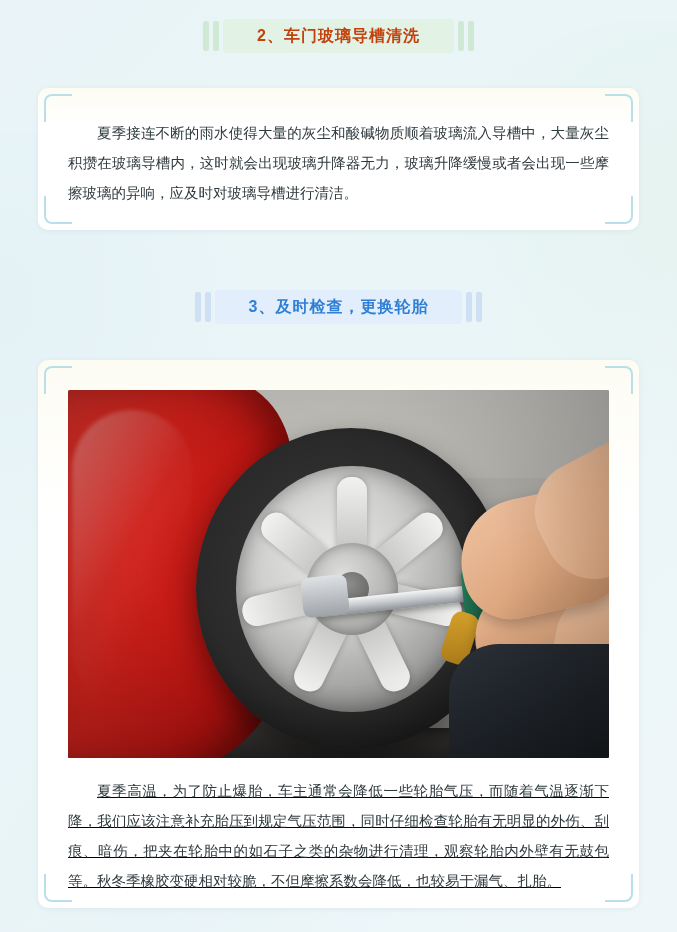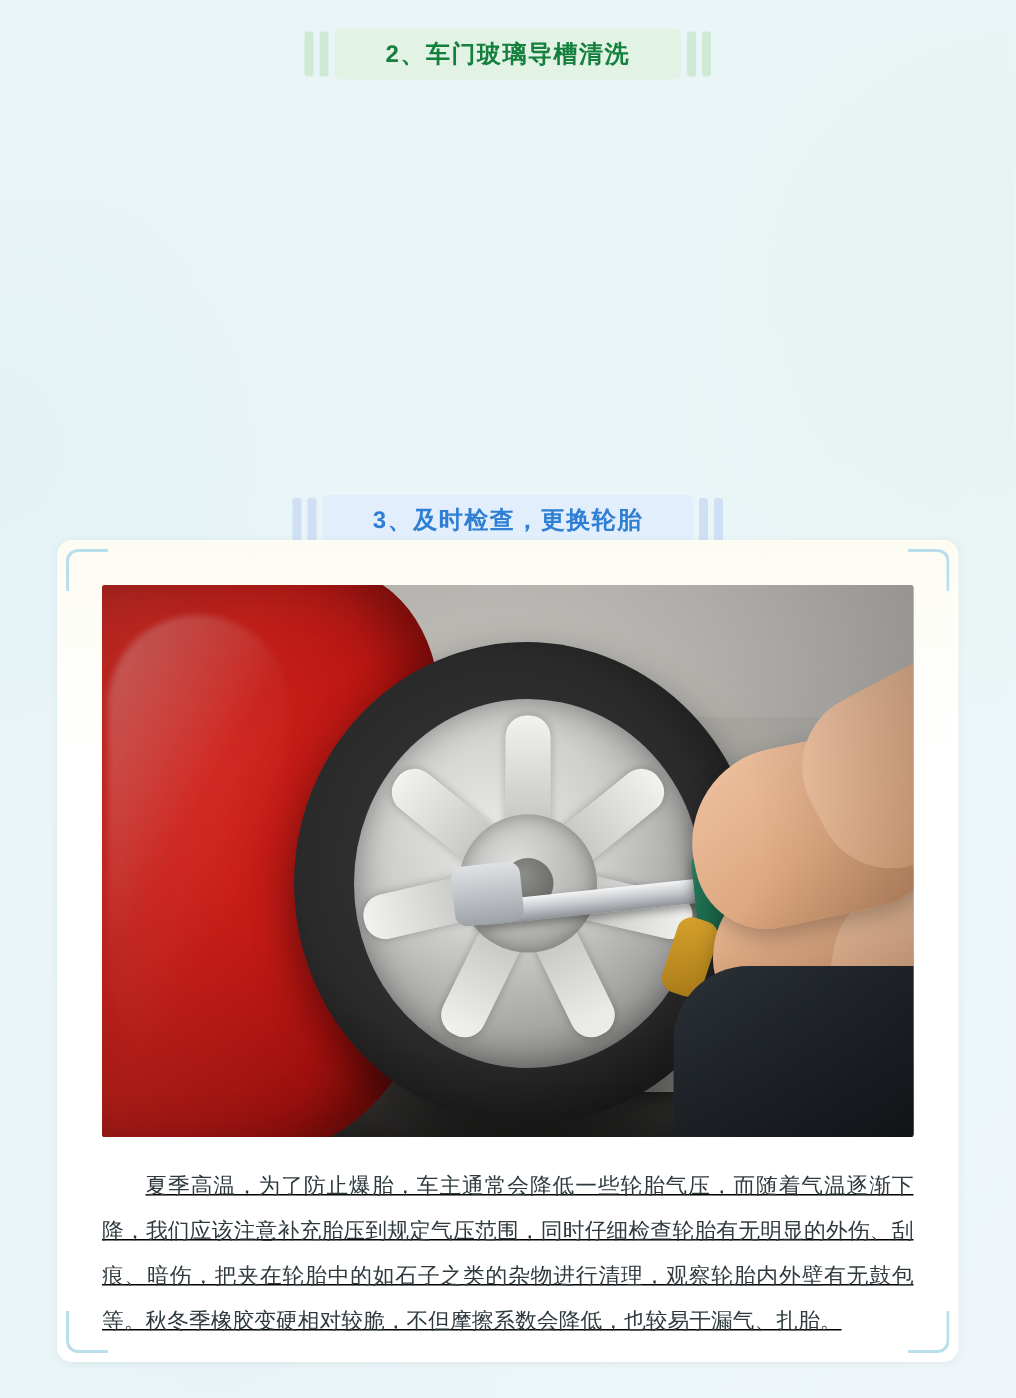--- a/index.html
+++ b/index.html
@@ -46,22 +46,22 @@
     align-items: center;
     justify-content: center;
     height: 34px;
     padding: 0 34px;
     border-radius: 4px;
     font-size: 16px;
     font-weight: bold;
     letter-spacing: 1px;
     white-space: nowrap;
   }
-  .ribbon-green { background: #e2f3e5; color: #15803d; }
-  .ribbon-blue  { background: #e2eefb; color: #2f7fd4; margin-top: 40px; }
+  .ribbon-green { background: #e2f3e5; color: #c2410c; }
+  .ribbon-blue  { background: #e2eefb; color: #2f7fd4; }
 
   .ribbon-tail {
     position: absolute;
     top: 2px;
     width: 22px;
     height: 30px;
   }
   .ribbon-tail.left  { left: -20px; }
   .ribbon-tail.right { right: -20px; }
   .ribbon-tail span {
@@ -321,20 +321,29 @@
           <span></span>
         </span>
       <span>2、车门玻璃导槽清洗</span>
       <span class="ribbon-tail right">
           <span></span>
           <span></span>
         </span>
     </div>
   </div>
 
+  <div class="card" style="top:88px; height:142px;">
+    <span class="card-corner corner-tl"></span>
+    <span class="card-corner corner-tr"></span>
+    <span class="card-corner corner-bl"></span>
+    <span class="card-corner corner-br"></span>
+    <div class="card-body">
+      <p class="paragraph">夏季接连不断的雨水使得大量的灰尘和酸碱物质顺着玻璃流入导槽中，大量灰尘积攒在玻璃导槽内，这时就会出现玻璃升降器无力，玻璃升降缓慢或者会出现一些摩擦玻璃的异响，应及时对玻璃导槽进行清洁。</p>
+    </div>
+  </div>
 
   <div class="ribbon-wrap" style="top:290px;">
     <div class="ribbon ribbon-blue">
       <span class="ribbon-tail left">
           <span></span>
           <span></span>
         </span>
       <span>3、及时检查，更换轮胎</span>
       <span class="ribbon-tail right">
           <span></span>

